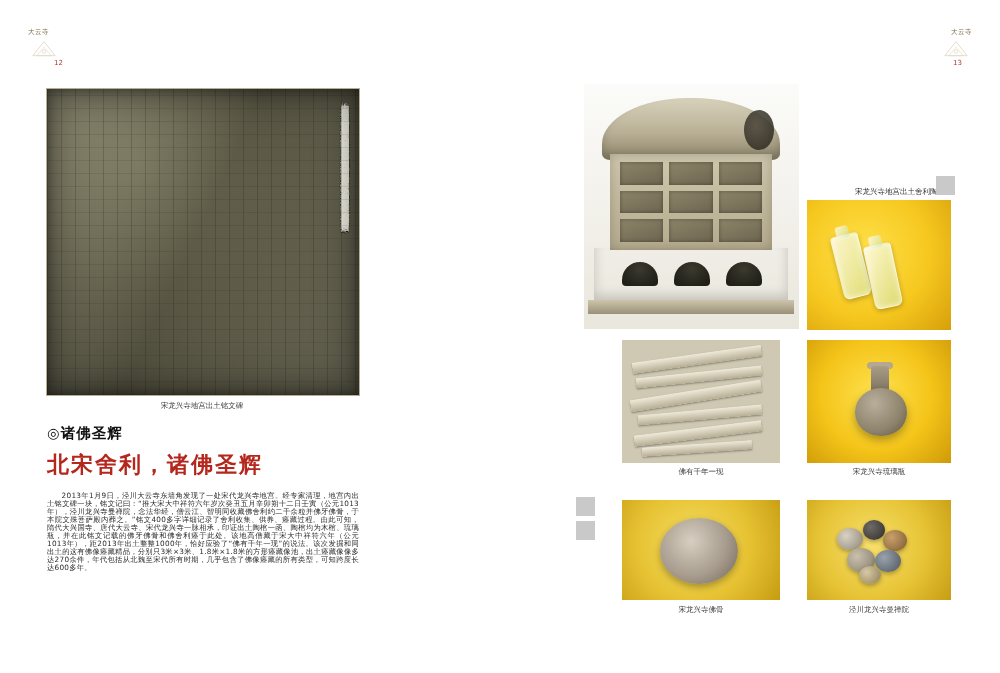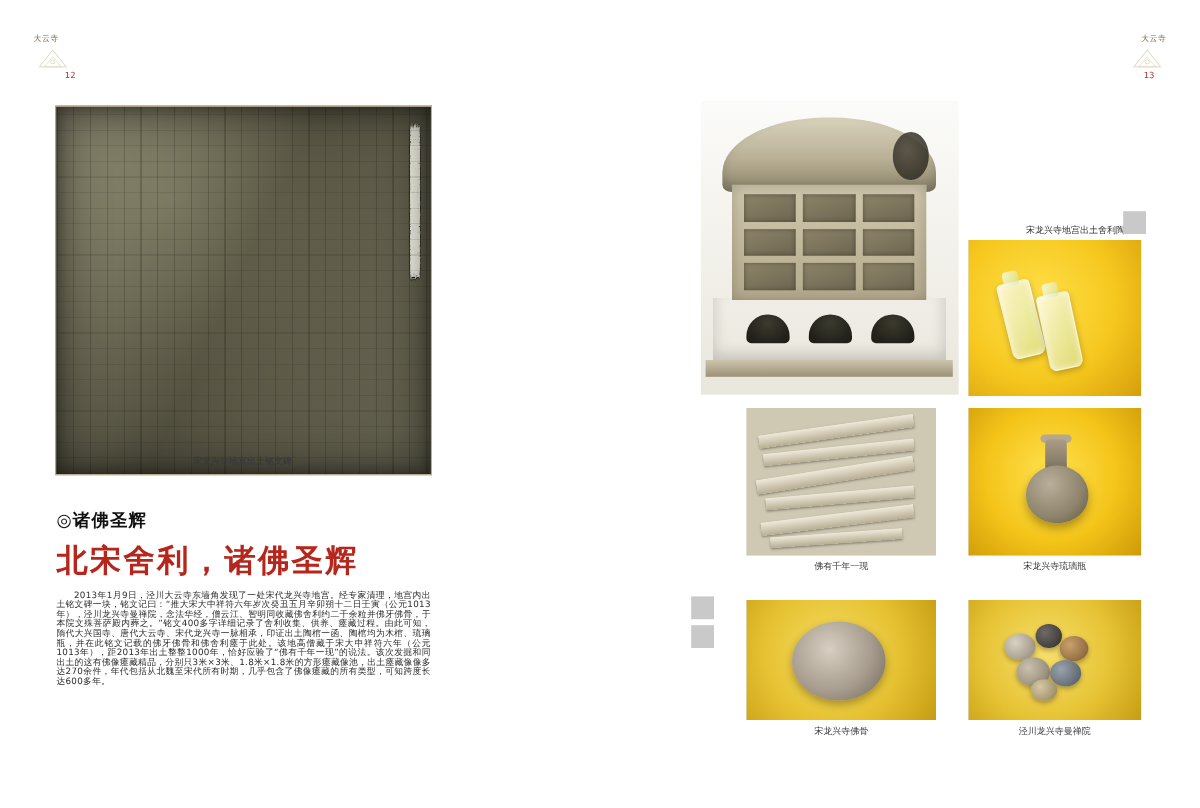--- a/index.html
+++ b/index.html
@@ -112,39 +112,38 @@
   }
   .fig-caption {
     position: absolute;
     font-size: 7.5px;
     color: #3a3a3a;
     text-align: center;
     line-height: 11px;
   }
   .stele-caption {
     left: 46px;
-    top: 379px;
+    top: 400px;
     width: 312px;
-    font-weight: bold;
   }
 
   .section-eyebrow {
     position: absolute;
     left: 47px;
     top: 424px;
     font-size: 14.5px;
     color: #111111;
     font-weight: bold;
     letter-spacing: 1px;
   }
   .section-title {
     position: absolute;
     left: 47px;
     top: 450px;
-    font-size: 26px;
+    font-size: 22px;
     color: #b5271c;
     font-weight: bold;
     letter-spacing: 2px;
   }
   .body-copy {
     position: absolute;
     left: 47px;
     top: 492px;
     width: 312px;
     font-size: 7.3px;

